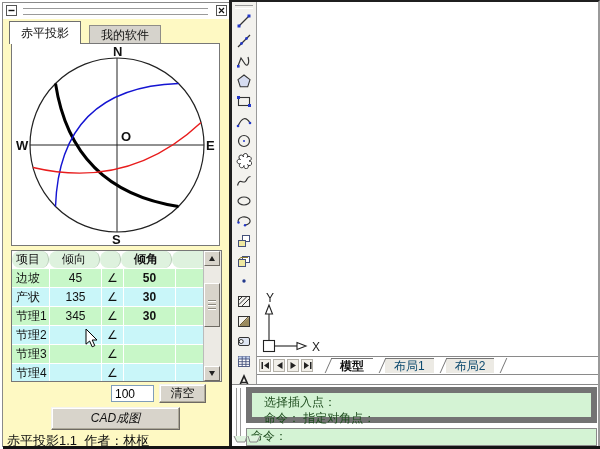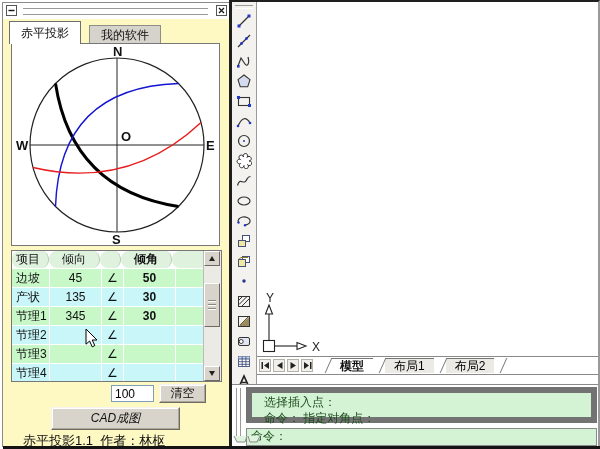--- a/index.html
+++ b/index.html
@@ -50,40 +50,40 @@
   #sb-thumb i{display:block;width:8px;height:1px;background:#8a867d;border-bottom:1px solid #fff;margin:1px 0;}
   
   #radius-label{position:absolute;left:10px;top:386px;font-size:12px;}
   #radius-input{position:absolute;left:108px;top:382px;width:38px;height:15px;border:1px solid #7f9db9;
                 font-size:12px;padding:0 0 0 3px;font-family:"Liberation Sans","DejaVu Sans",sans-serif;}
   .btn3d{background:#d8d4cb;border:1px solid;border-color:#f5f4f0 #6e6a63 #6e6a63 #f5f4f0;
          box-shadow:inset -1px -1px 0 #aca899,inset 1px 1px 0 #fff;
          font-size:12px;display:flex;align-items:center;justify-content:center;box-sizing:border-box;}
   #clear-btn{position:absolute;left:156px;top:381px;width:47px;height:19px;}
   #cad-btn{position:absolute;left:48px;top:404px;width:129px;height:23px;font-style:italic;}
-  #footer{position:absolute;left:4px;top:429px;font-size:13px;white-space:pre;margin-left:16px;}
+  #footer{position:absolute;left:4px;top:429px;font-size:13px;white-space:pre;}
   
   #cadregion{position:absolute;left:229px;top:0;right:0;height:446px;background:#fff;
              border-left:3px solid #1f1f1f;border-top:2px solid #1f1f1f;
              border-right:2px solid #9a9a9a;box-sizing:border-box;}
   #toolbar{position:absolute;left:0;top:0;width:24px;height:397px;background:#f3f2ee;
            border-right:1px solid #9a9a9a;}
   #toolbar .grip{margin:3px 3px 2px 3px;height:2px;border-top:1px solid #9a9a9a;border-bottom:1px solid #fff;}
   .ticon{width:24px;height:20px;display:flex;align-items:center;justify-content:center;}
   .ticon svg{display:block;}
   #ucs{position:absolute;left:27px;top:286px;}
   
   #layoutbar{position:absolute;left:25px;right:0;top:354px;height:17px;background:#fff;
              border-top:1px solid #8a8a8a;border-bottom:1px solid #8a8a8a;
              display:flex;align-items:center;font-size:12px;}
   .navbtn{width:12px;height:13px;margin-left:2px;background:#f1efe9;border:1px solid #b5b2aa;
           display:flex;align-items:center;justify-content:center;box-sizing:border-box;}
   .ltab{height:15px;line-height:14px;padding:0 9px;box-sizing:border-box;border-top:1px solid #777;}
   .ltab-active{background:#fff;font-weight:bold;}
-  .ltab-idle{background:#eceae4;color:#000000;}
+  .ltab-idle{background:#eceae4;color:#0c4a6e;}
   .lslash{width:7px;height:15px;border-right:1px solid #777;transform:skewX(-24deg);margin:0 2px;}
   .lsp{width:6px;}
   
   #cmdwin{position:absolute;left:0;right:0;top:382px;bottom:0;background:#fff;border-top:1px solid #8a8a8a;}
   #cmd-grip{position:absolute;left:4px;top:3px;bottom:8px;width:6px;}
   #cmd-grip div{position:absolute;top:0;bottom:0;width:1px;background:#9a9a9a;border-right:1px solid #fff;}
   #cmd-grip div:nth-child(2){left:4px;}
   #cmd-history{position:absolute;left:14px;right:1px;top:2px;height:36px;background:#d4f3d4;
                border:6px solid #737373;box-sizing:border-box;color:#1e4d1e;font-size:12px;
                line-height:16px;padding:1px 12px;white-space:pre;}

